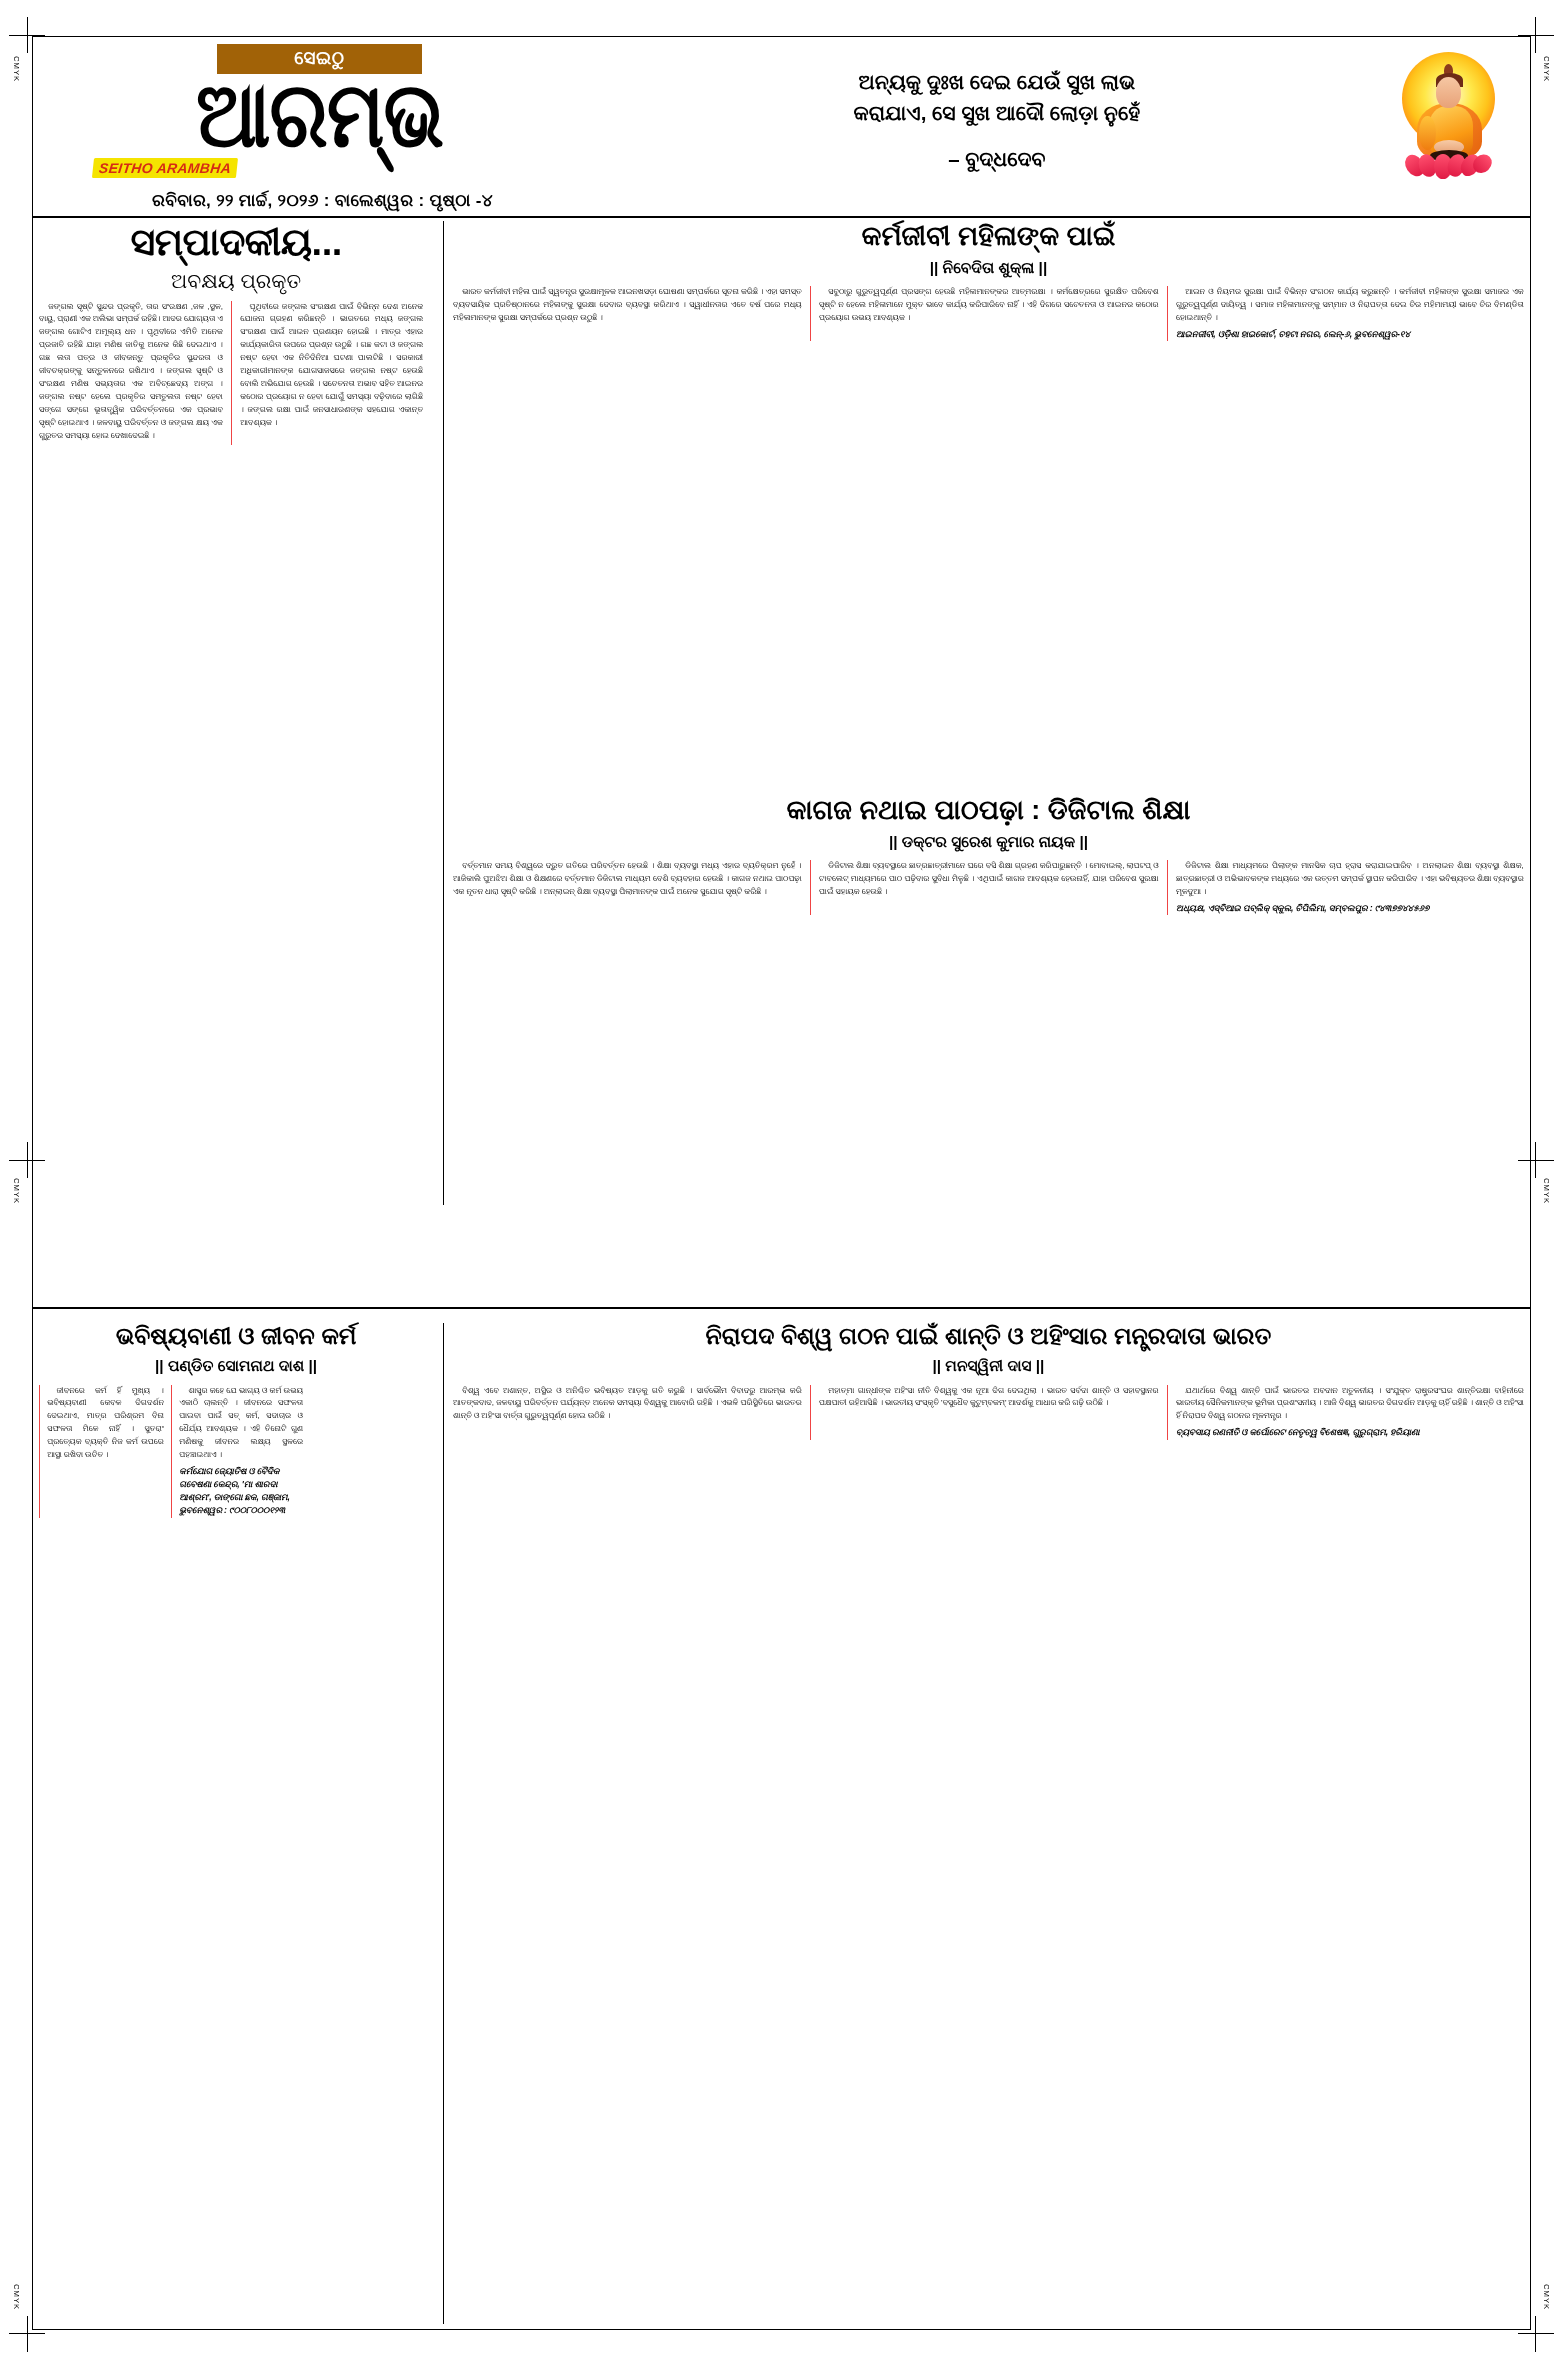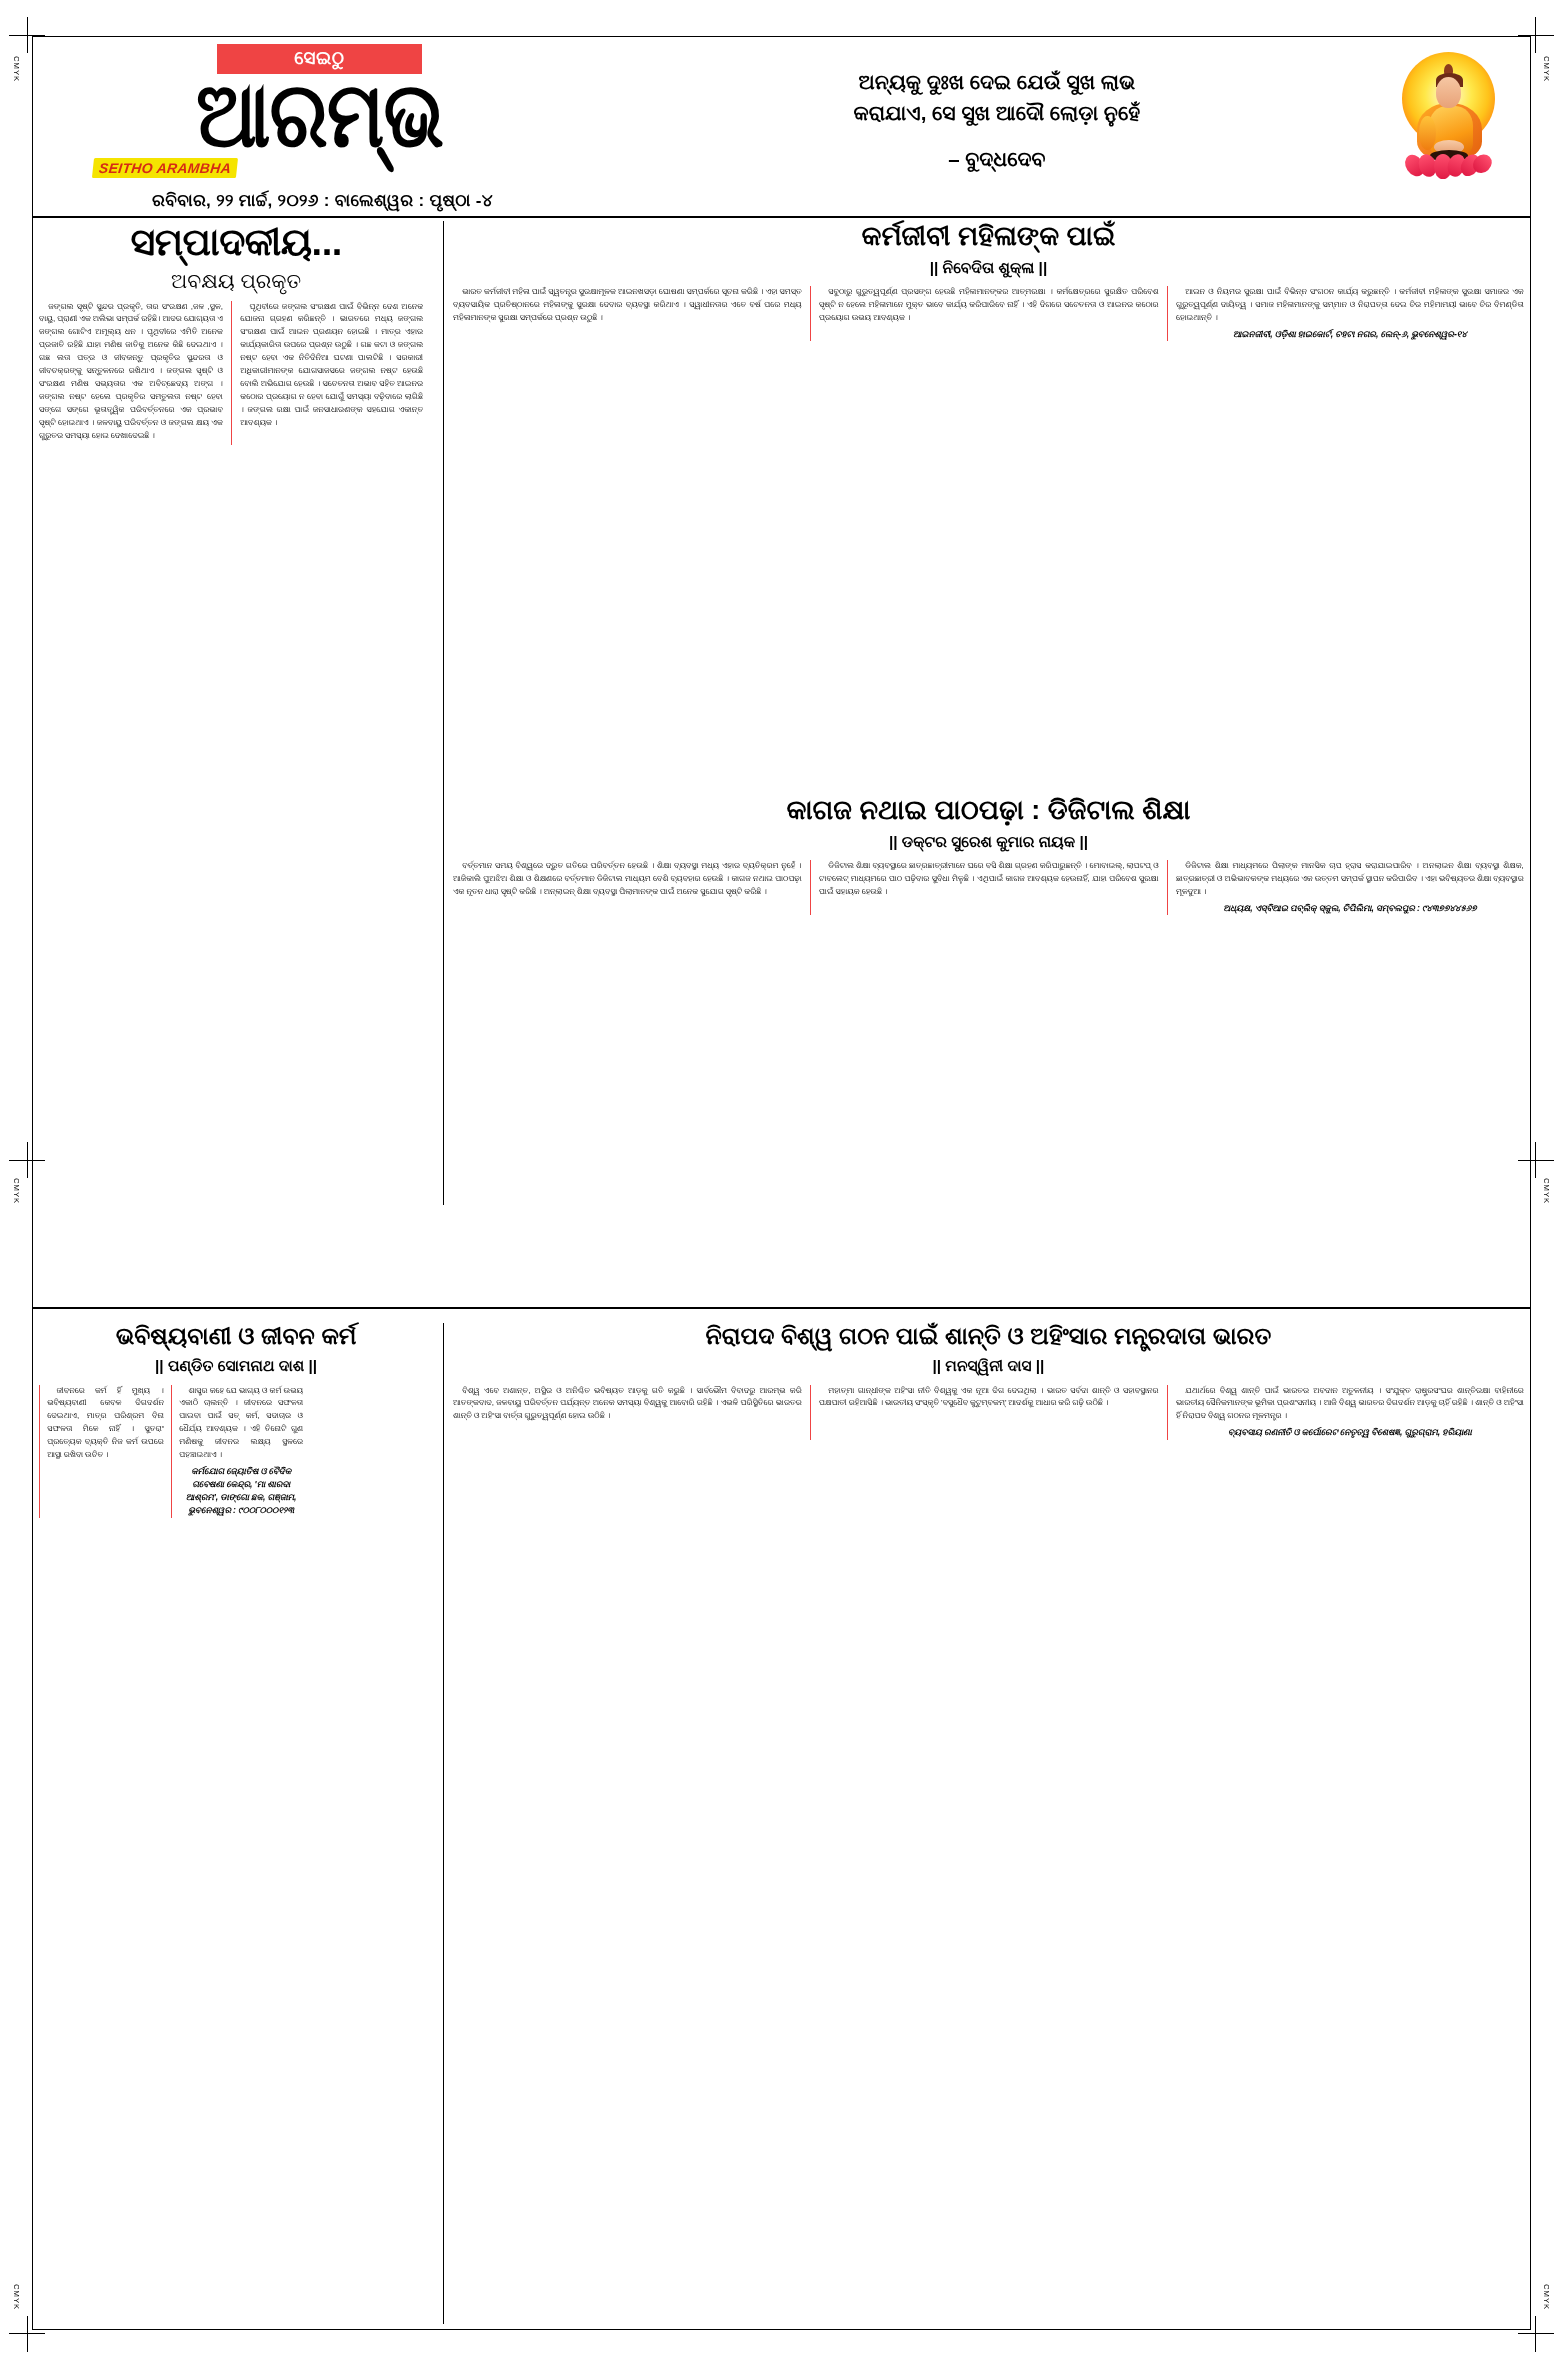--- a/index.html
+++ b/index.html
@@ -34,21 +34,21 @@
   .cmyk-r3{right:12.3px;bottom:56px;}
 
   
   .frame{position:absolute;left:32px;top:36px;right:32px;bottom:36px;
          border:1.5px solid #000;box-sizing:border-box;}
 
   
   .masthead{position:absolute;left:0;top:0;width:100%;height:154px;}
   .logo-block{position:absolute;left:92px;top:7.2px;width:389px;text-align:center;}
   .logo-kicker{
-    background:#ef4444;color:#fff;display:inline-block;
+    background:#a16207;color:#fff;display:inline-block;
     font-family:"Liberation Sans",sans-serif;
     font-size:18.4px;font-weight:bold;line-height:1;
     padding:5.1px 77px 6.1px;letter-spacing:0.5px;
   }
   .logo-main{
     font-family:"Liberation Sans",sans-serif;
     font-size:77px;font-weight:bold;line-height:0.95;
     letter-spacing:-1px;margin-top:-2px;
     transform:scaleY(1.18);transform-origin:top center;
   }
@@ -133,21 +133,21 @@
     font-size:8px;line-height:1.62;
     text-align:justify;
     hyphens:auto;
     word-spacing:-0.3px;
   }
   .body-text p{margin:0 0 1.5px 0;text-indent:9.2px;}
   .body-text p.first{text-indent:9.2px;}
   .sig{
     font-family:"Liberation Sans",sans-serif;
     font-size:8.7px;font-weight:bold;font-style:italic;
-    text-align:center;line-height:1.5;margin-top:3.1px;
+    text-align:left;line-height:1.5;margin-top:3.1px;
   }
   .vline{position:absolute;width:1px;background:#000;}
   .hline{position:absolute;height:1.5px;background:#000;}
 </style>
 </head>
 <body>
 
 <div class="page">
 
   <div class="regmark rm-tl"></div>

